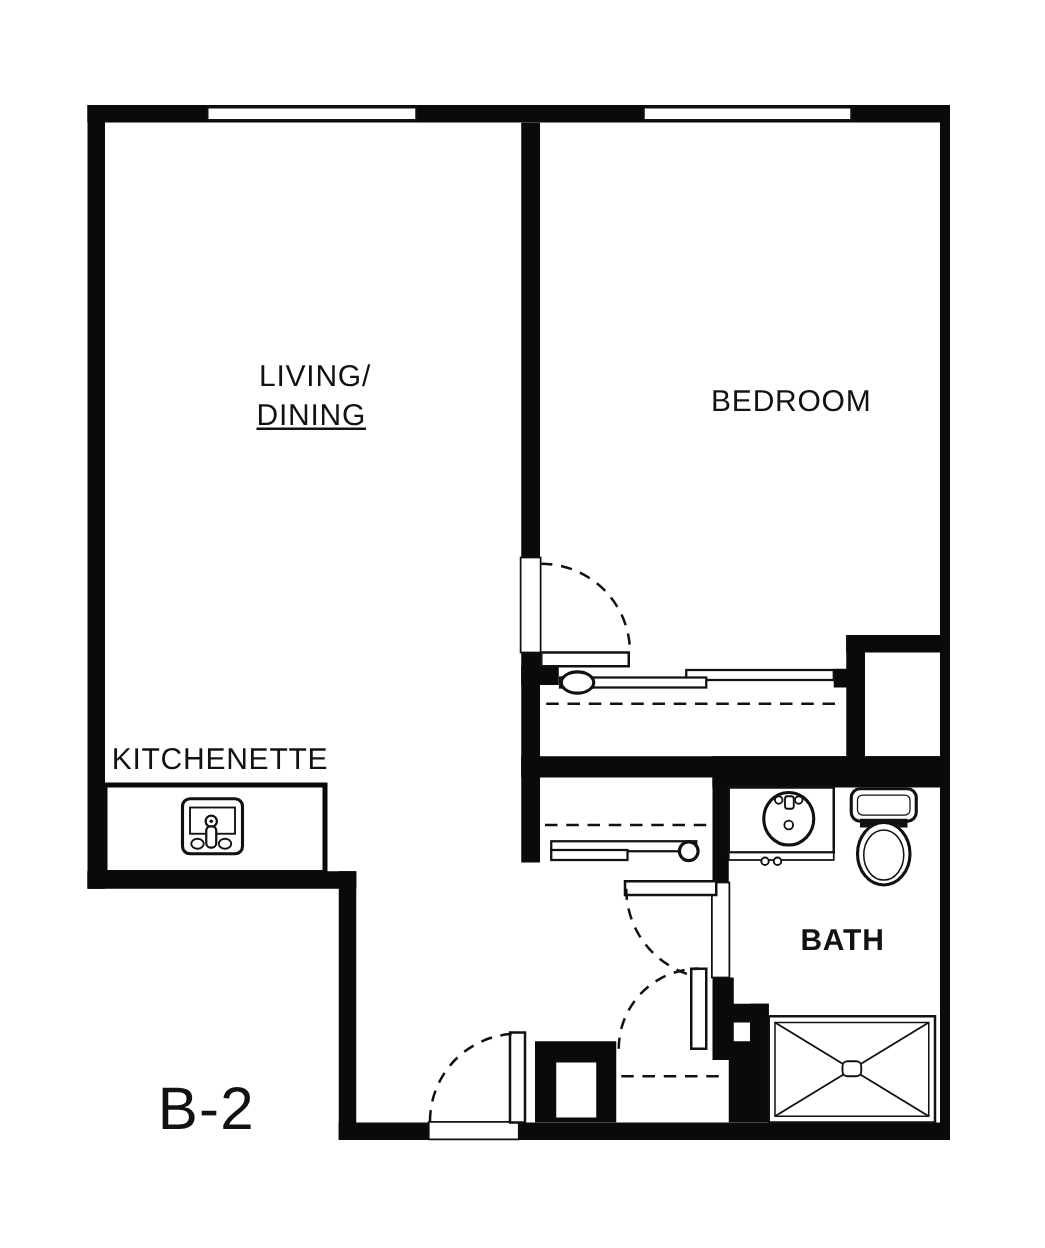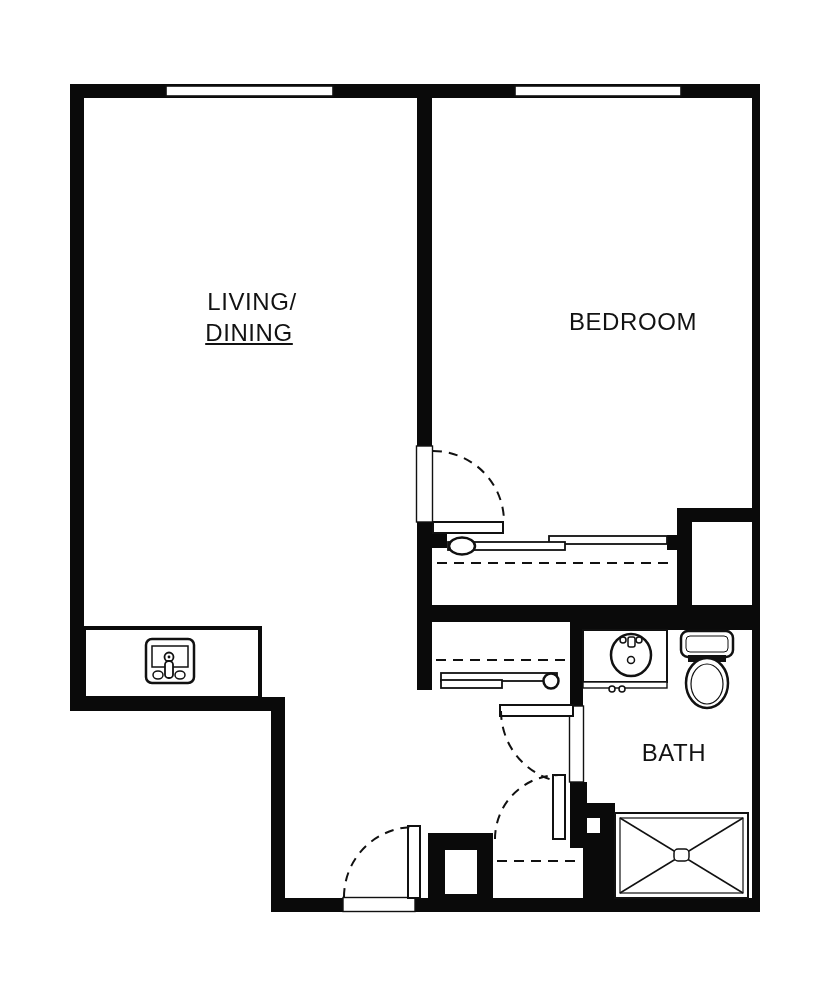--- a/index.html
+++ b/index.html
@@ -129,15 +129,17 @@
     <rect x="620" y="818" width="123" height="75" stroke-width="1.2" fill="none"></rect>
     <line x1="620" y1="818" x2="743" y2="893" stroke-width="1.5"></line>
     <line x1="743" y1="818" x2="620" y2="893" stroke-width="1.5"></line>
     <rect x="674" y="849" width="15" height="12" rx="4" stroke-width="1.5"></rect>
   </g>
 </svg>
 
 <div class="label" style="left:252px;top:290px;">LIVING/</div>
 <div class="label" style="left:249px;top:321px;text-decoration:underline;">DINING</div>
 <div class="label" style="left:609px;top:310px;margin-left:24px;">BEDROOM</div>
-<div class="label" style="left:674px;top:741px;">BATH</div>
+<div class="label" style="left:176px;top:596px;">KITCHENETTE</div>
+<div class="label" style="left:674px;top:741px;font-weight:bold;">BATH</div>
+<div class="label unit" style="left:165px;top:864px;">B-2</div>
 
 </div>
 
 </body></html>

